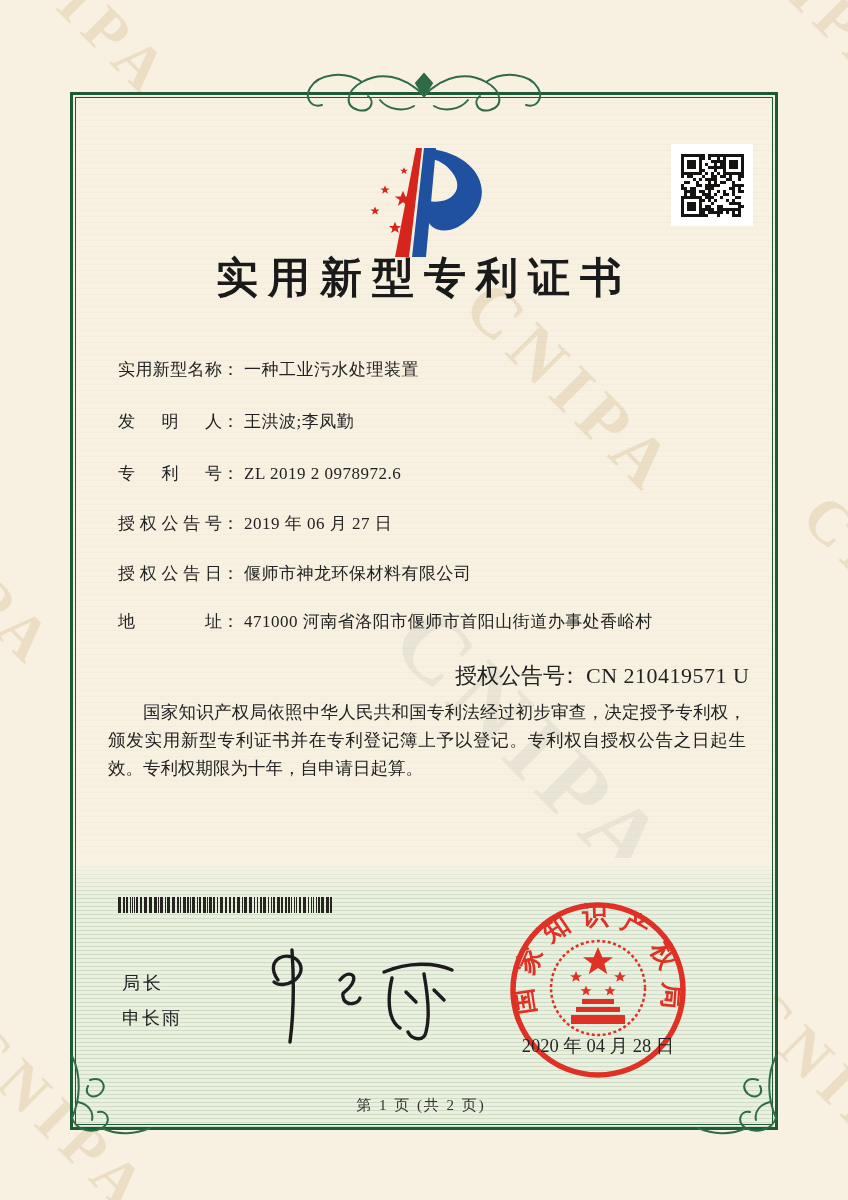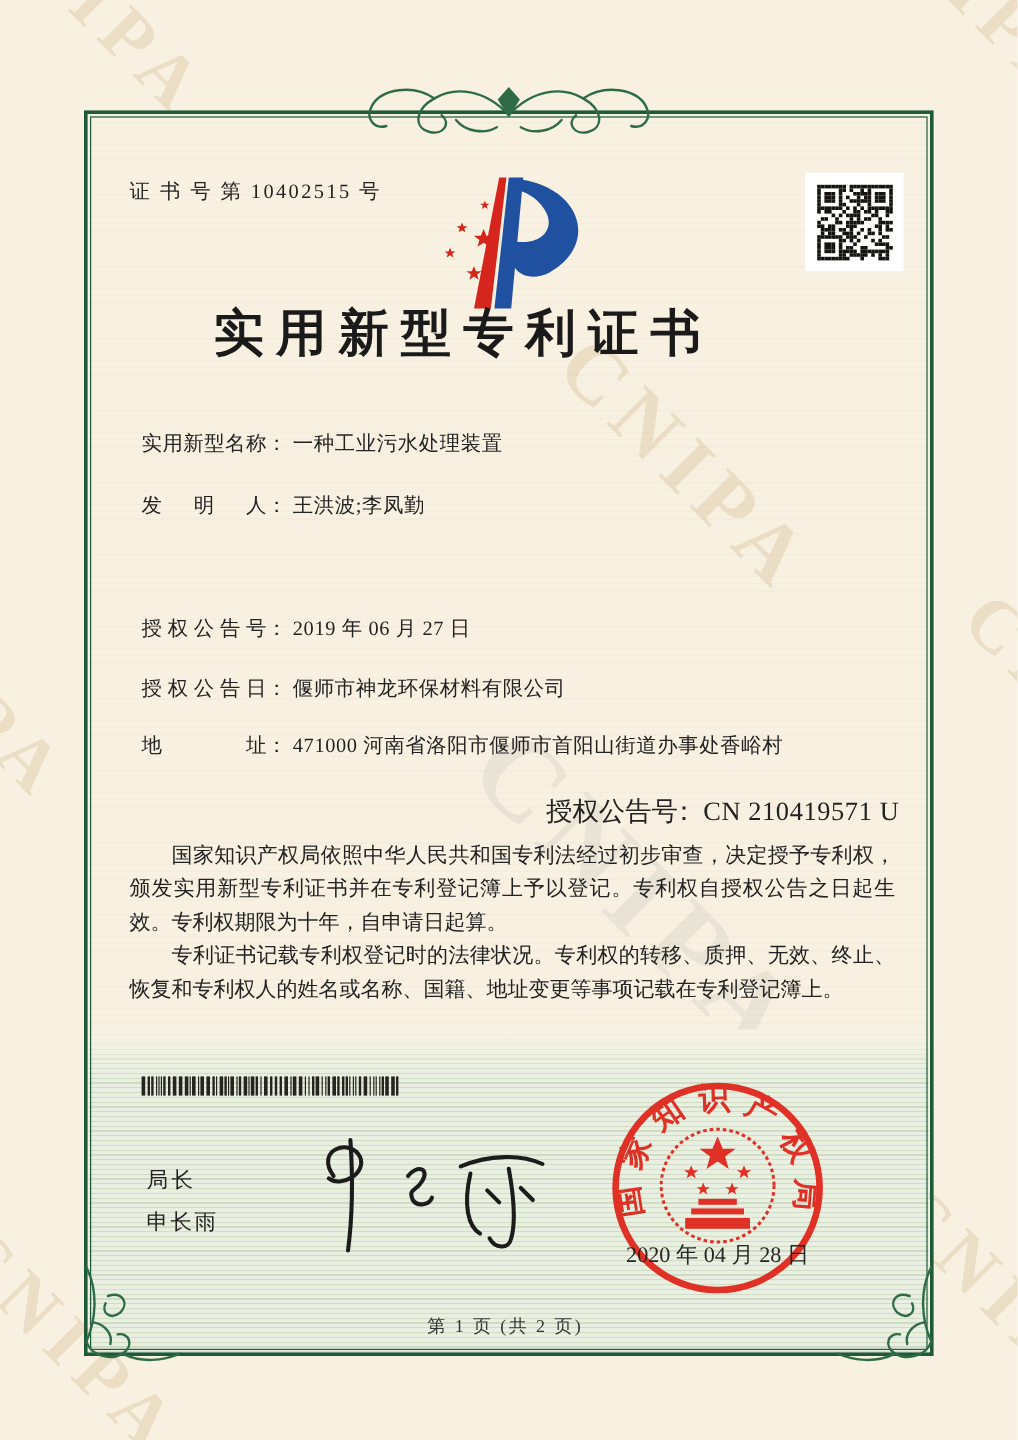--- a/index.html
+++ b/index.html
@@ -23,21 +23,21 @@
   
   .orn{position:absolute;z-index:3;}
   
   .cert-no{position:absolute;left:108px;top:148px;font-size:17px;letter-spacing:2px;z-index:3;}
   .logo{position:absolute;left:352px;top:145px;width:145px;height:115px;z-index:3;}
   .qr-box{position:absolute;left:671px;top:144px;width:82px;height:82px;background:#fff;z-index:3;
           display:flex;align-items:center;justify-content:center;}
   .qr-grid{display:grid;grid-template-columns:repeat(21,3px);grid-auto-rows:3px;}
   .qr-grid i{display:block;}
   .qr-grid i.d{background:#161412;}
-  .title{position:absolute;left:0;top:250px;width:772px;text-align:center;font-size:42px;
+  .title{position:absolute;left:0;top:250px;width:848px;text-align:center;font-size:42px;
          font-weight:bold;letter-spacing:10px;color:#1a1a1a;z-index:3;}
   
   .field{position:absolute;left:118px;font-size:17px;z-index:3;white-space:nowrap;}
   .flabel{display:inline-block;width:104px;text-align:justify;text-align-last:justify;}
   .colon{margin-right:5px;}
   .fvalue{letter-spacing:.5px;}
   .field2{position:absolute;left:455px;font-size:22px;z-index:3;white-space:nowrap;}
   
   .body-text{position:absolute;left:108px;top:698px;width:638px;font-size:17.5px;
              line-height:28px;text-align:justify;z-index:3;}
@@ -99,21 +99,20 @@
   <svg class="orn" style="left:692px;top:1052px;" width="92" height="84" viewBox="0 0 92 84">
     <g stroke="#2e6b46" fill="none" stroke-width="2" stroke-linecap="round" transform="translate(92,0) scale(-1,1)">
       <path d="M8,4 C18,24 16,48 8,66"></path>
       <path d="M8,66 C12,78 28,82 38,76 C48,70 44,58 34,60"></path>
       <path d="M38,76 C54,84 72,82 86,76"></path>
       <path d="M26,28 C38,24 44,34 36,42 C28,48 20,42 24,34"></path>
       <path d="M14,50 C24,52 30,60 28,68"></path>
     </g>
   </svg>
 
-  <div class="cert-no">证 书 号 第 10402515 号</div>
 
   <svg class="logo" viewBox="0 0 145 115">
     <defs>
       <path id="st" d="M0,-10 L2.9,-3.1 10,-3.1 4.2,1.2 6.2,8.1 0,4 -6.2,8.1 -4.2,1.2 -10,-3.1 -2.9,-3.1 Z" fill="#d6251c"></path>
     </defs>
     <path d="M78,4 C132,10 148,58 106,82 C90,90 76,84 74,70 L76,56 C98,60 112,46 102,30 C95,19 86,15 77,13 Z" fill="#2050a0"></path>
     <polygon points="72,3 84,3 74,112 60,112" fill="#2050a0"></polygon>
     <polygon points="64,3 70,3 57,112 43,112" fill="#d6251c"></polygon>
     <use href="#st" transform="translate(52,26) scale(0.38)"></use>
     <use href="#st" transform="translate(33,45) scale(0.45)"></use>
@@ -569,36 +568,38 @@
   </div>
 
   <div class="title">实用新型专利证书</div>
 
   <div class="field" style="top:358px;">
     <span class="flabel">实用新型名称</span><span class="colon">：</span><span class="fvalue">一种工业污水处理装置</span>
   </div>
   <div class="field" style="top:410px;">
     <span class="flabel">发明人</span><span class="colon">：</span><span class="fvalue">王洪波;李凤勤</span>
   </div>
+  <div class="field" style="top:462px;">
+    <span class="flabel">专利号</span><span class="colon">：</span><span class="fvalue">ZL 2019 2 0978972.6</span>
+  </div>
   <div class="field" style="top:512px;">
     <span class="flabel">授权公告号</span><span class="colon">：</span><span class="fvalue">2019 年 06 月 27 日</span>
   </div>
   <div class="field" style="top:562px;">
     <span class="flabel">授权公告日</span><span class="colon">：</span><span class="fvalue">偃师市神龙环保材料有限公司</span>
   </div>
   <div class="field" style="top:610px;">
     <span class="flabel">地址</span><span class="colon">：</span><span class="fvalue">471000 河南省洛阳市偃师市首阳山街道办事处香峪村</span>
   </div>
   <div class="field2" style="top:661px;">
     <span class="flabel">授权公告号</span><span class="colon">：</span><span class="fvalue">CN 210419571 U</span>
   </div>
 
   <div class="body-text">
     <p>国家知识产权局依照中华人民共和国专利法经过初步审查，决定授予专利权，颁发实用新型专利证书并在专利登记簿上予以登记。专利权自授权公告之日起生效。专利权期限为十年，自申请日起算。</p>
-    <p>专利证书记载专利权登记时的法律状况。专利权的转移、质押、无效、终止、恢复和专利权人的姓名或名称、国籍、地址变更等事项记载在专利登记簿上。</p>
   </div>
 
   <div class="barcode">
       <i class="b" style="width: 3px;"></i>
       <i style="width: 2px;"></i>
       <i class="b" style="width: 2px;"></i>
       <i style="width: 1px;"></i>
       <i class="b" style="width: 2px;"></i>
       <i style="width: 2px;"></i>
       <i class="b" style="width: 1px;"></i>

